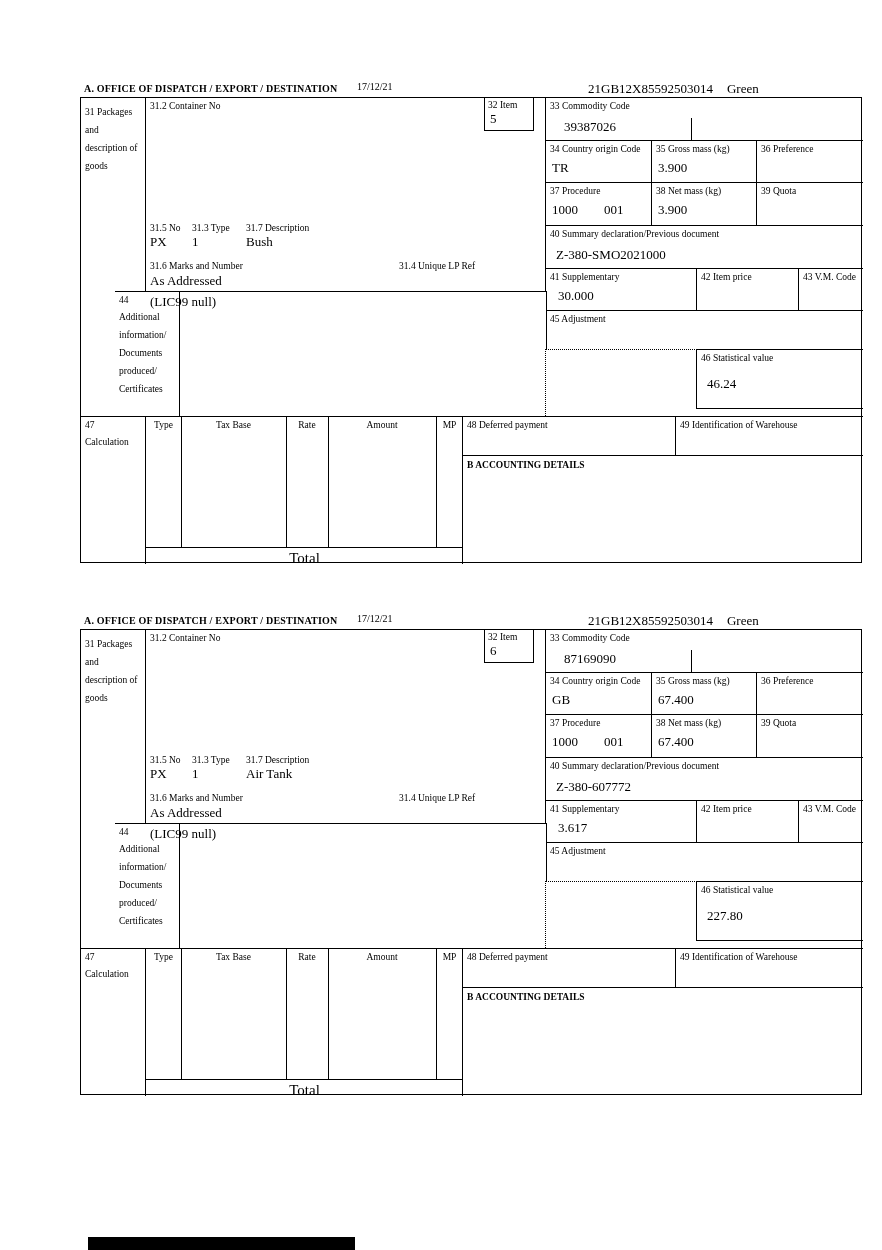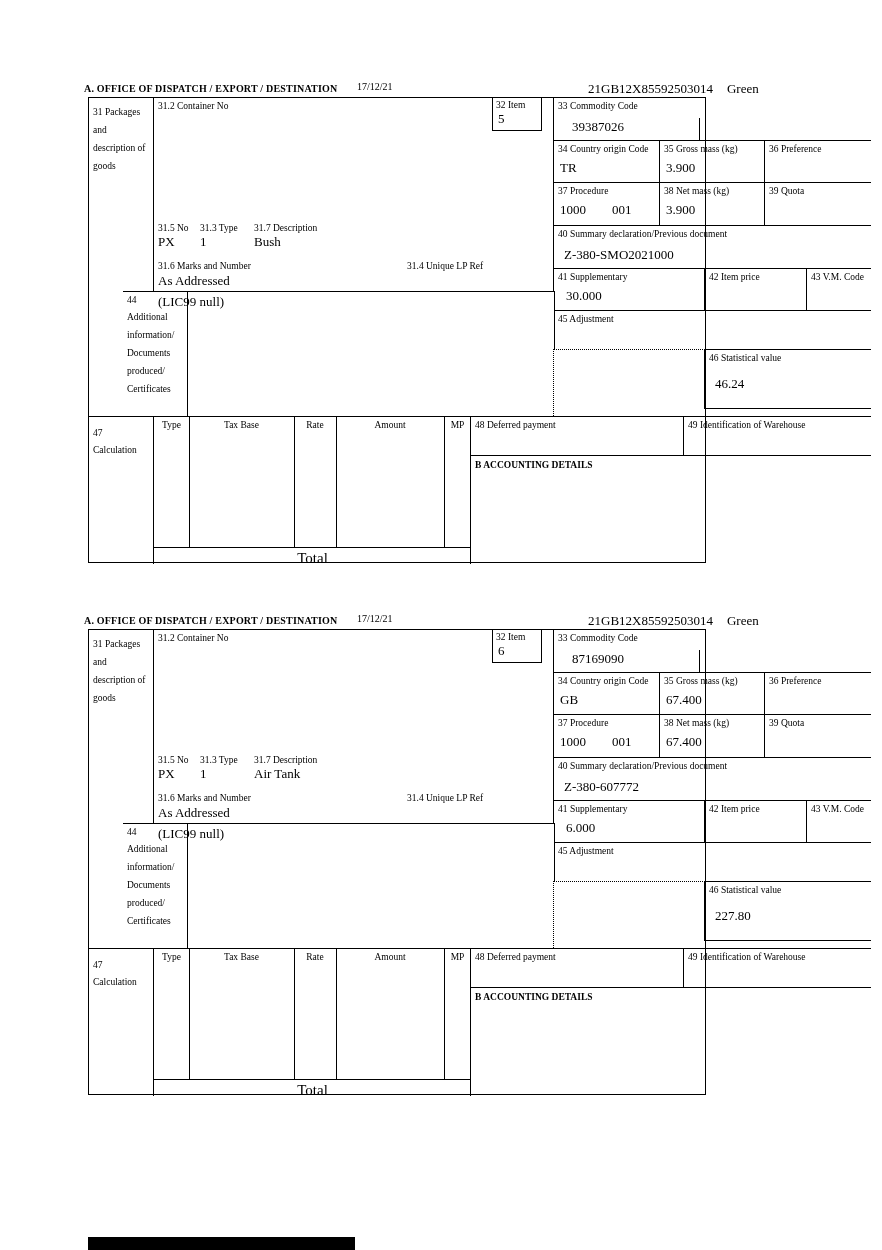--- a/index.html
+++ b/index.html
@@ -9,31 +9,31 @@
 
   .form-block { position:absolute; left:80px; width:782px; height:483px; }
 
   
   .hdr-label { position:absolute; left:4px; top:3px; font-weight:bold; font-size:10px; letter-spacing:.2px; white-space:nowrap; }
   .hdr-date  { position:absolute; left:277px; top:1px; font-size:10px; }
   .hdr-ref   { position:absolute; left:508px; top:1px; font-size:13px; white-space:nowrap; }
   .routing   { margin-left:14px; }
 
   
-  .mb { position:absolute; top:17px; left:8px; width:618px; height:466px; border:1px solid #000; }
+  .mb { position:absolute; top:17px; left:0; width:782px; height:466px; border:1px solid #000; }
   .cell { position:absolute; }
   .lbl { font-size:9.5px; line-height:1.3; }
   .cl  { position:absolute; left:4px; top:2px; font-size:9.5px; line-height:1.3; white-space:nowrap; }
   .val { position:absolute; font-size:13px; white-space:nowrap; }
   .blockline { display:block; }
 
   
   .c31l { left:0; top:0; width:65px; height:193px; border-right:1px solid #000; padding:3px 3px 0 4px; }
   .c44l { left:0; top:193px; width:65px; height:125px; border-right:1px solid #000; border-top:1px solid #000; padding:2px 3px 0 4px;margin-left:34px; }
-  .c47l { left:0; top:318px; width:65px; height:148px; border-right:1px solid #000; border-top:1px solid #000; padding:10px 3px 0 4px; }
+  .c47l { left:0; top:318px; width:65px; height:148px; border-right:1px solid #000; border-top:1px solid #000; padding:2px 3px 0 4px; }
 
   
   .ccont { left:65px; top:0; width:400px; height:193px; border-right:1px solid #000; }
   .box32 { position:absolute; left:338px; top:0; width:50px; height:33px; border:solid #000; border-width:0 1px 1px 1px; }
   .lbl-32 { position:absolute; left:3px; top:2px; font-size:9.5px; white-space:nowrap; }
   .val-32 { left:5px; top:13px; }
   .lbl-315 { left:4px;   top:125px; }
   .lbl-313 { left:46px;  top:125px; }
   .lbl-317 { left:100px; top:125px; }
   .val-315 { left:4px;   top:136px; }
@@ -298,21 +298,21 @@
       </div>
       <div class="cell c39">
         <span class="cl">39 Quota</span>
       </div>
       <div class="cell c40">
         <span class="cl">40 Summary declaration/Previous document</span>
         <span class="val val-40">Z-380-607772</span>
       </div>
       <div class="cell c41">
         <span class="cl">41 Supplementary</span>
-        <span class="val val-41">6.000</span>
+        <span class="val val-41">3.617</span>
       </div>
       <div class="cell c42">
         <span class="cl">42 Item price</span>
       </div>
       <div class="cell c43">
         <span class="cl">43 V.M. Code</span>
       </div>
       <div class="cell c45">
         <span class="cl">45 Adjustment</span>
       </div>

